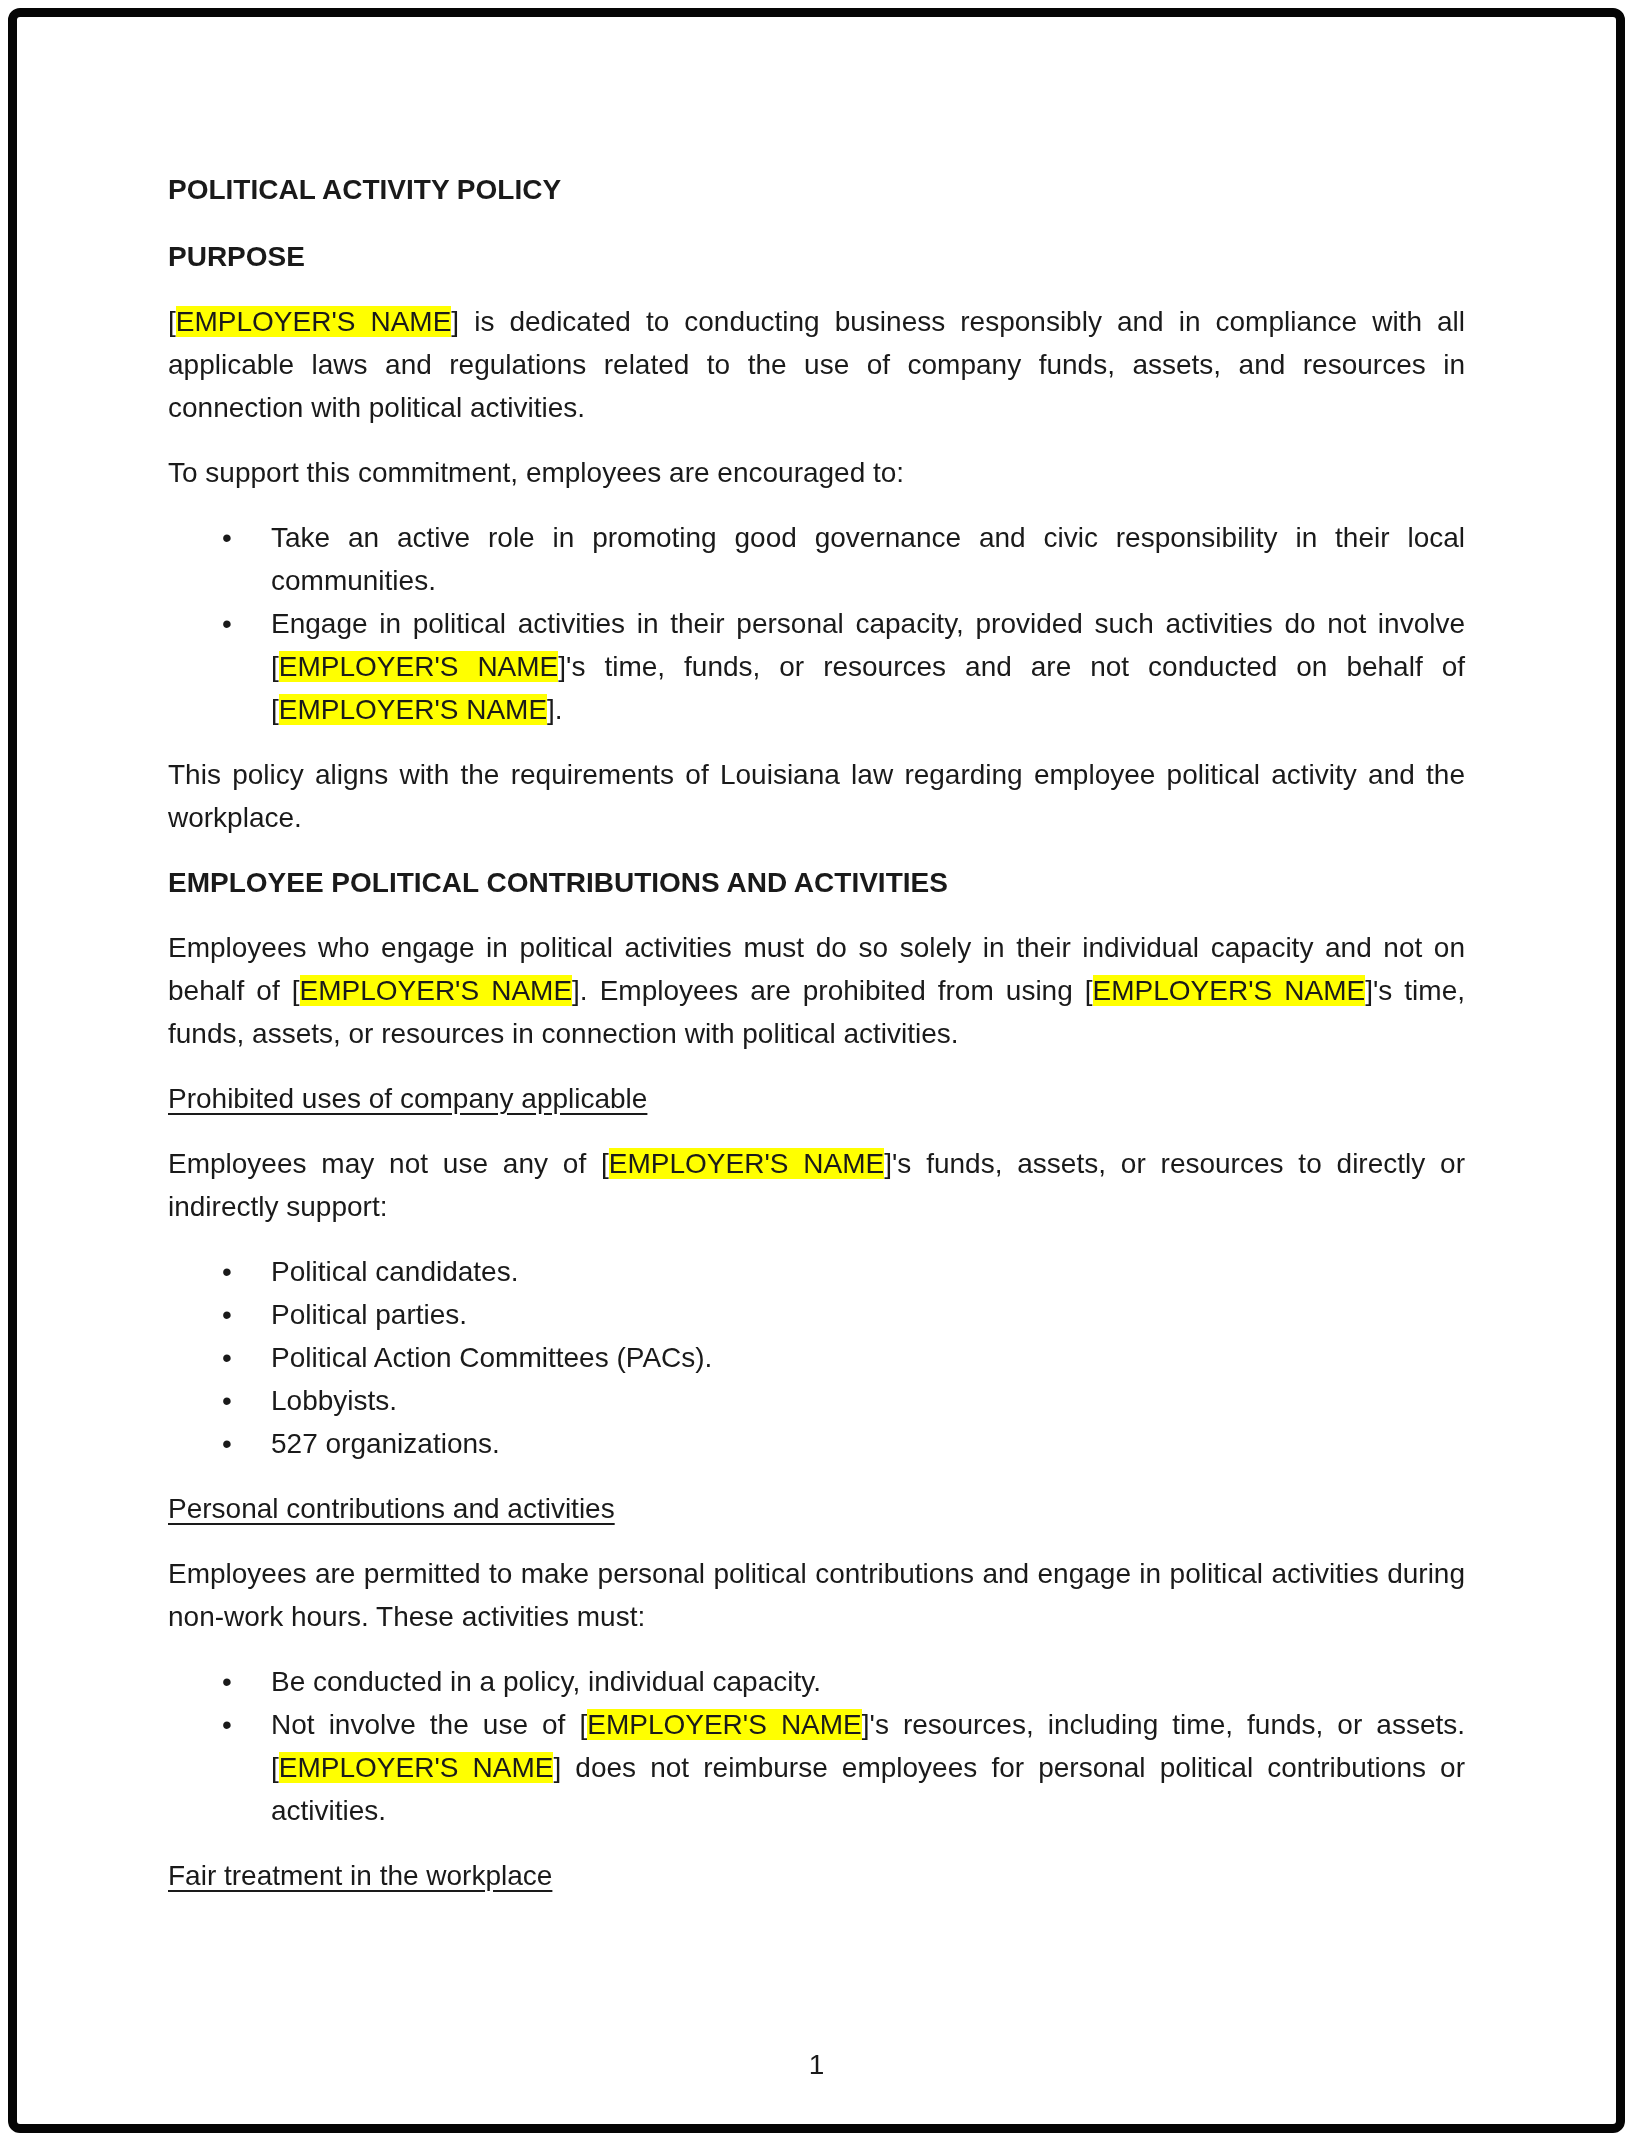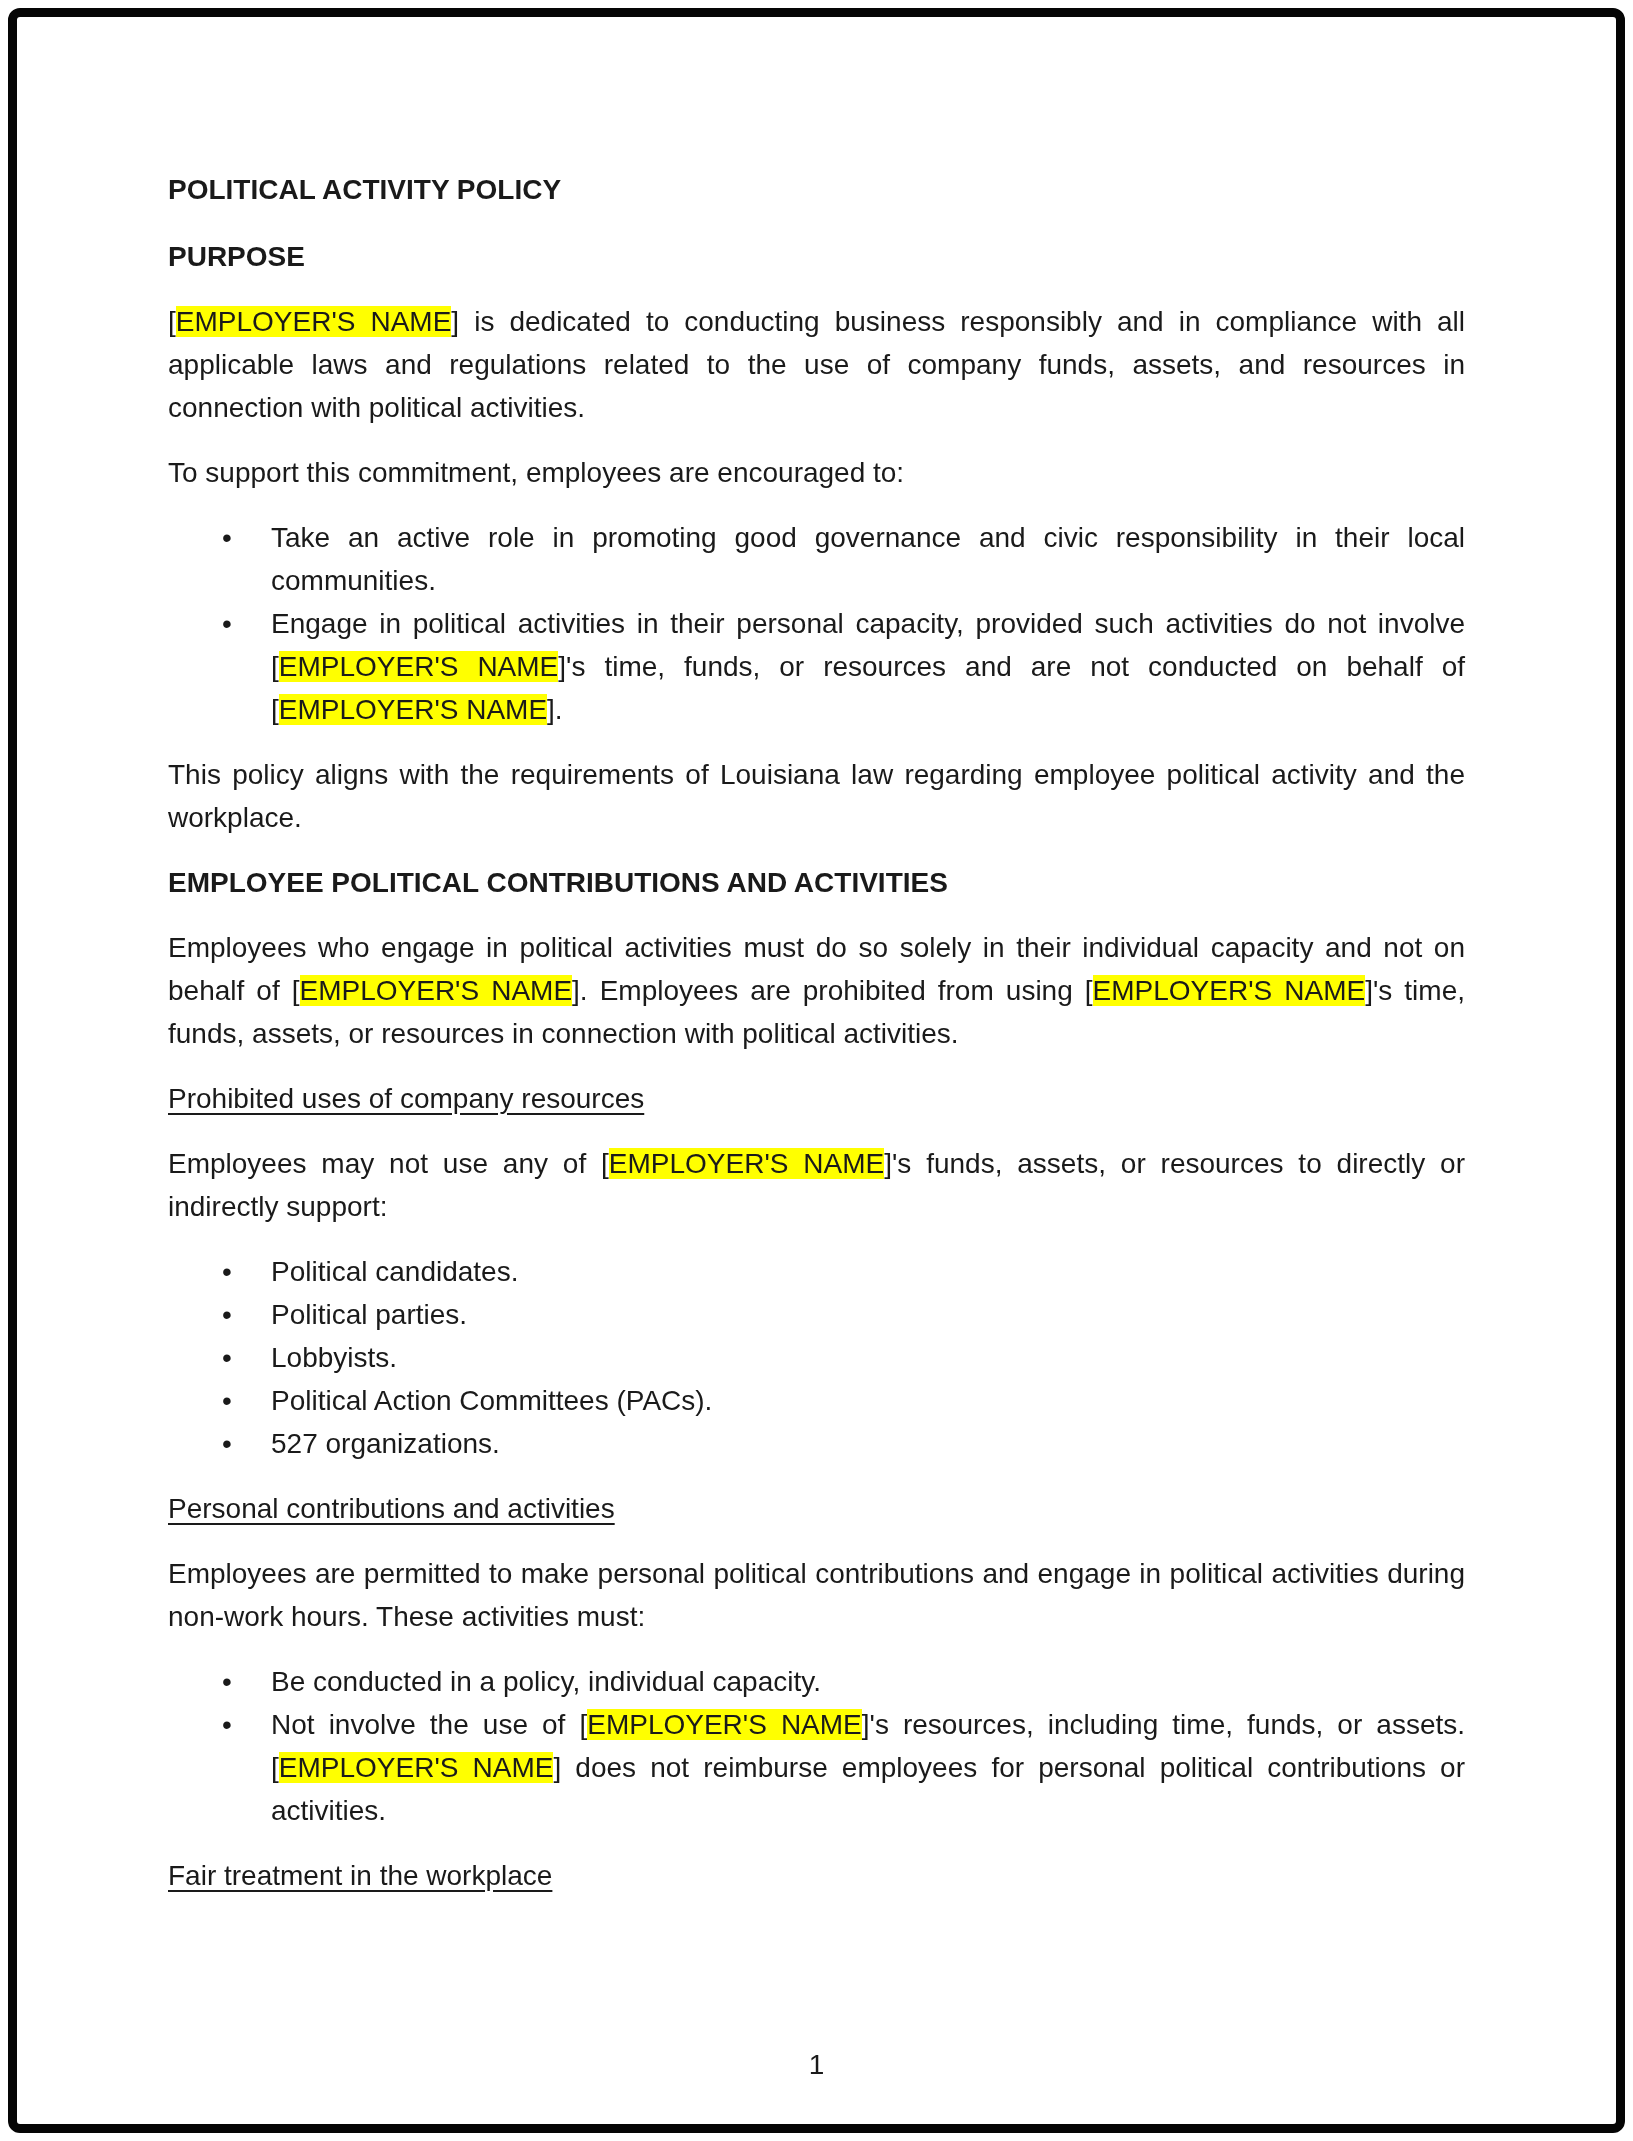--- a/index.html
+++ b/index.html
@@ -96,29 +96,29 @@
     <li><span>Take an active role in promoting good governance and civic responsibility in their local communities.</span></li>
     <li><span>Engage in political activities in their personal capacity, provided such activities do not involve [</span><span class="hl">EMPLOYER'S NAME</span><span>]'s time, funds, or resources and are not conducted on behalf of [</span><span class="hl">EMPLOYER'S NAME</span><span>].</span></li>
   </ul>
 
   <p><span>This policy aligns with the requirements of Louisiana law regarding employee political activity and the workplace.</span></p>
 
   <div class="h">EMPLOYEE POLITICAL CONTRIBUTIONS AND ACTIVITIES</div>
 
   <p><span>Employees who engage in political activities must do so solely in their individual capacity and not on behalf of [</span><span class="hl">EMPLOYER'S NAME</span><span>]. Employees are prohibited from using [</span><span class="hl">EMPLOYER'S NAME</span><span>]'s time, funds, assets, or resources in connection with political activities.</span></p>
 
-  <div class="sub">Prohibited uses of company resources</div>
+  <div class="sub">Prohibited uses of company applicable</div>
 
   <p><span>Employees may not use any of [</span><span class="hl">EMPLOYER'S NAME</span><span>]'s funds, assets, or resources to directly or indirectly support:</span></p>
 
   <ul>
     <li><span>Political candidates.</span></li>
     <li><span>Political parties.</span></li>
+    <li><span>Political Action Committees (PACs).</span></li>
     <li><span>Lobbyists.</span></li>
-    <li><span>Political Action Committees (PACs).</span></li>
     <li><span>527 organizations.</span></li>
   </ul>
 
   <div class="sub">Personal contributions and activities</div>
 
   <p><span>Employees are permitted to make personal political contributions and engage in political activities during non-work hours. These activities must:</span></p>
 
   <ul>
     <li><span>Be conducted in a policy, individual capacity.</span></li>
     <li><span>Not involve the use of [</span><span class="hl">EMPLOYER'S NAME</span><span>]'s resources, including time, funds, or assets. [</span><span class="hl">EMPLOYER'S NAME</span><span>] does not reimburse employees for personal political contributions or activities.</span></li>

